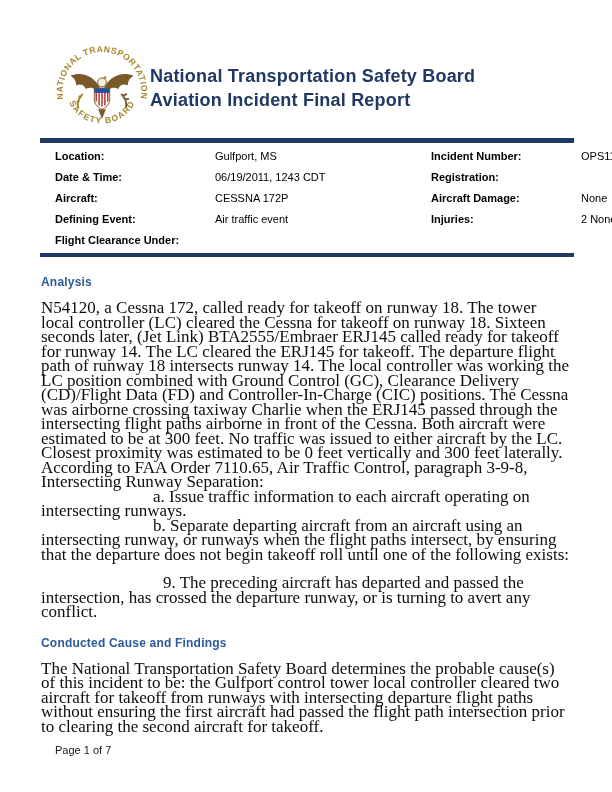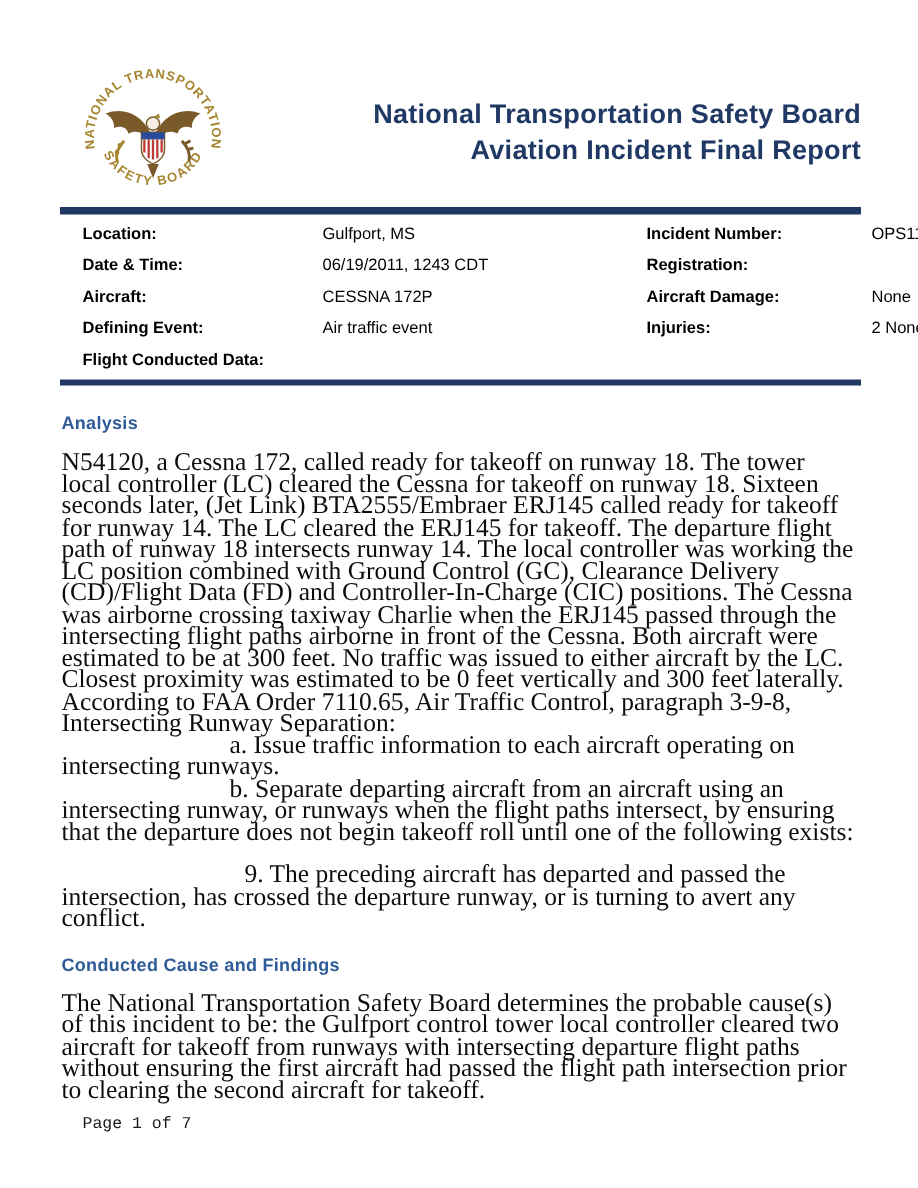--- a/index.html
+++ b/index.html
@@ -13,21 +13,21 @@
   }
   .header {
     display: flex;
     align-items: flex-start;
     padding: 44px 38px 0 54px;
     height: 138px;
   }
   .seal { width: 96px; height: 96px; flex: 0 0 96px; }
   .title-wrap {
     flex: 1;
-    text-align: right;
+    text-align: left;
     padding-top: 20px;
   }
   .title-line {
     font-size: 18px;
     font-weight: bold;
     color: #1F3864;
     line-height: 24px;
     letter-spacing: 0.2px;
   }
   .rule {
@@ -83,21 +83,20 @@
     margin-top: 14px;
     text-indent: 122px;
   }
   .pc-heading { margin-top: 16px; }
   .footer {
     position: absolute;
     left: 55px;
     top: 744px;
     font-size: 11px;
     color: #1a1a1a;
-    font-family: Liberation Mono, monospace;
   }
 </style>
 </head>
 <body>
 
 <div class="header">
   <svg class="seal" viewBox="0 0 100 100" aria-hidden="true">
     <defs>
       <path id="arcTop" d="M 11,62 A 41 41 0 1 1 89,62" fill="none"></path>
       <path id="arcBottom" d="M 14,57 A 38 38 0 0 0 86,57" fill="none"></path>
@@ -155,21 +154,21 @@
     <span class="field-label">Aircraft Damage:</span>
     <span class="field-value">None</span>
   </div>
   <div class="info-row">
     <span class="field-label">Defining Event:</span>
     <span class="field-value">Air traffic event</span>
     <span class="field-label">Injuries:</span>
     <span class="field-value">2 None</span>
   </div>
   <div class="info-row">
-    <span class="field-label">Flight Conducted Data:</span>
+    <span class="field-label">Flight Clearance Under:</span>
     <span class="field-value"></span>
     <span class="field-label"></span>
     <span class="field-value"></span>
   </div>
 </div>
 
 <div class="rule"></div>
 
 <div class="content">
   <div class="section-heading">Analysis</div>

